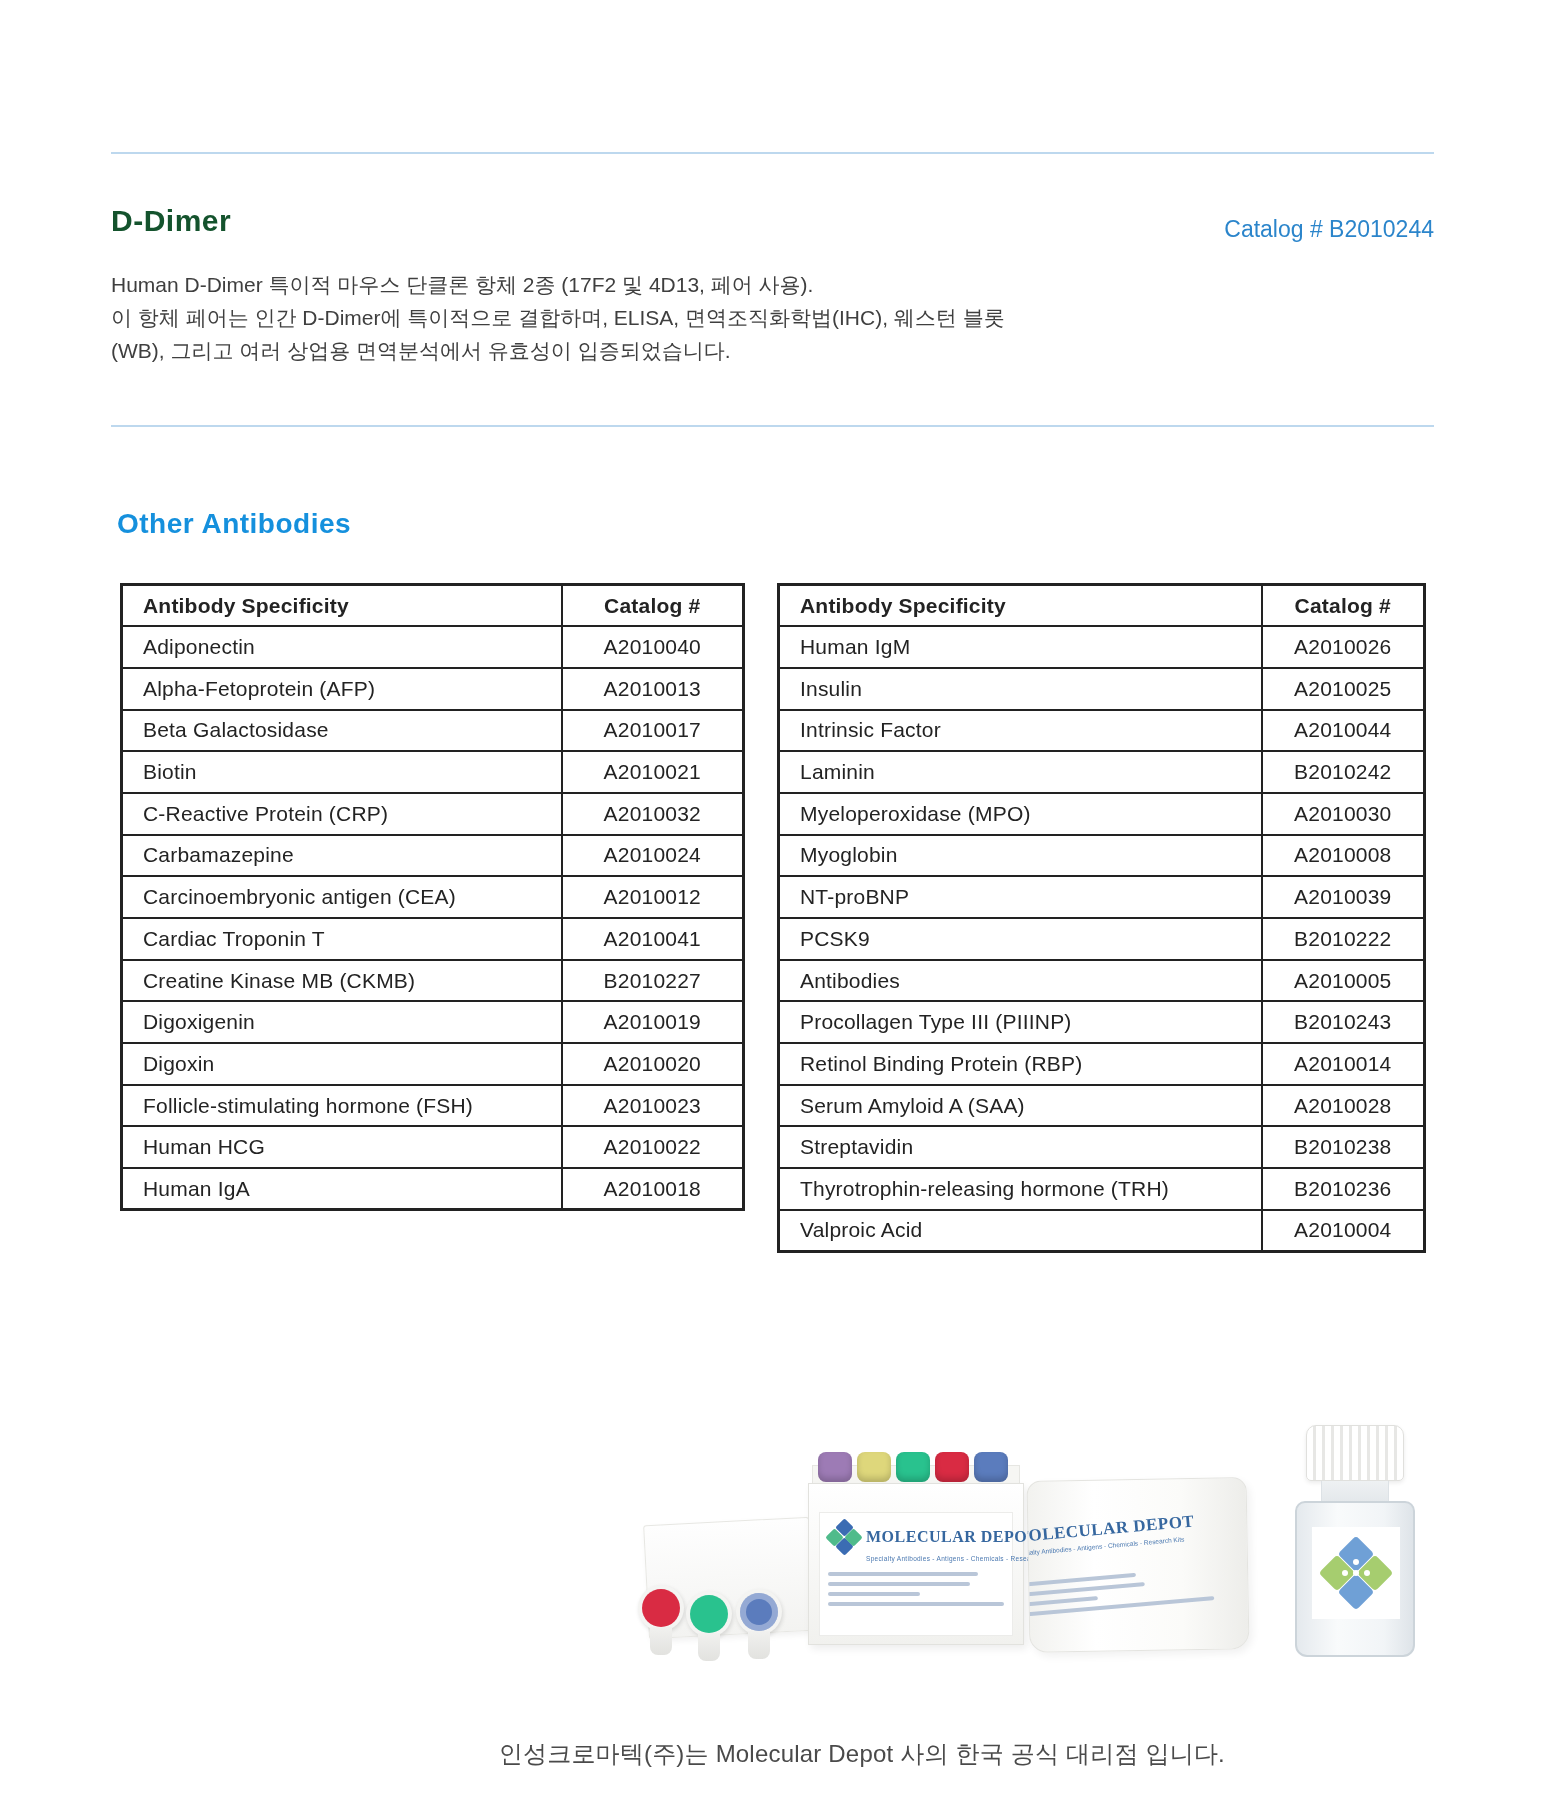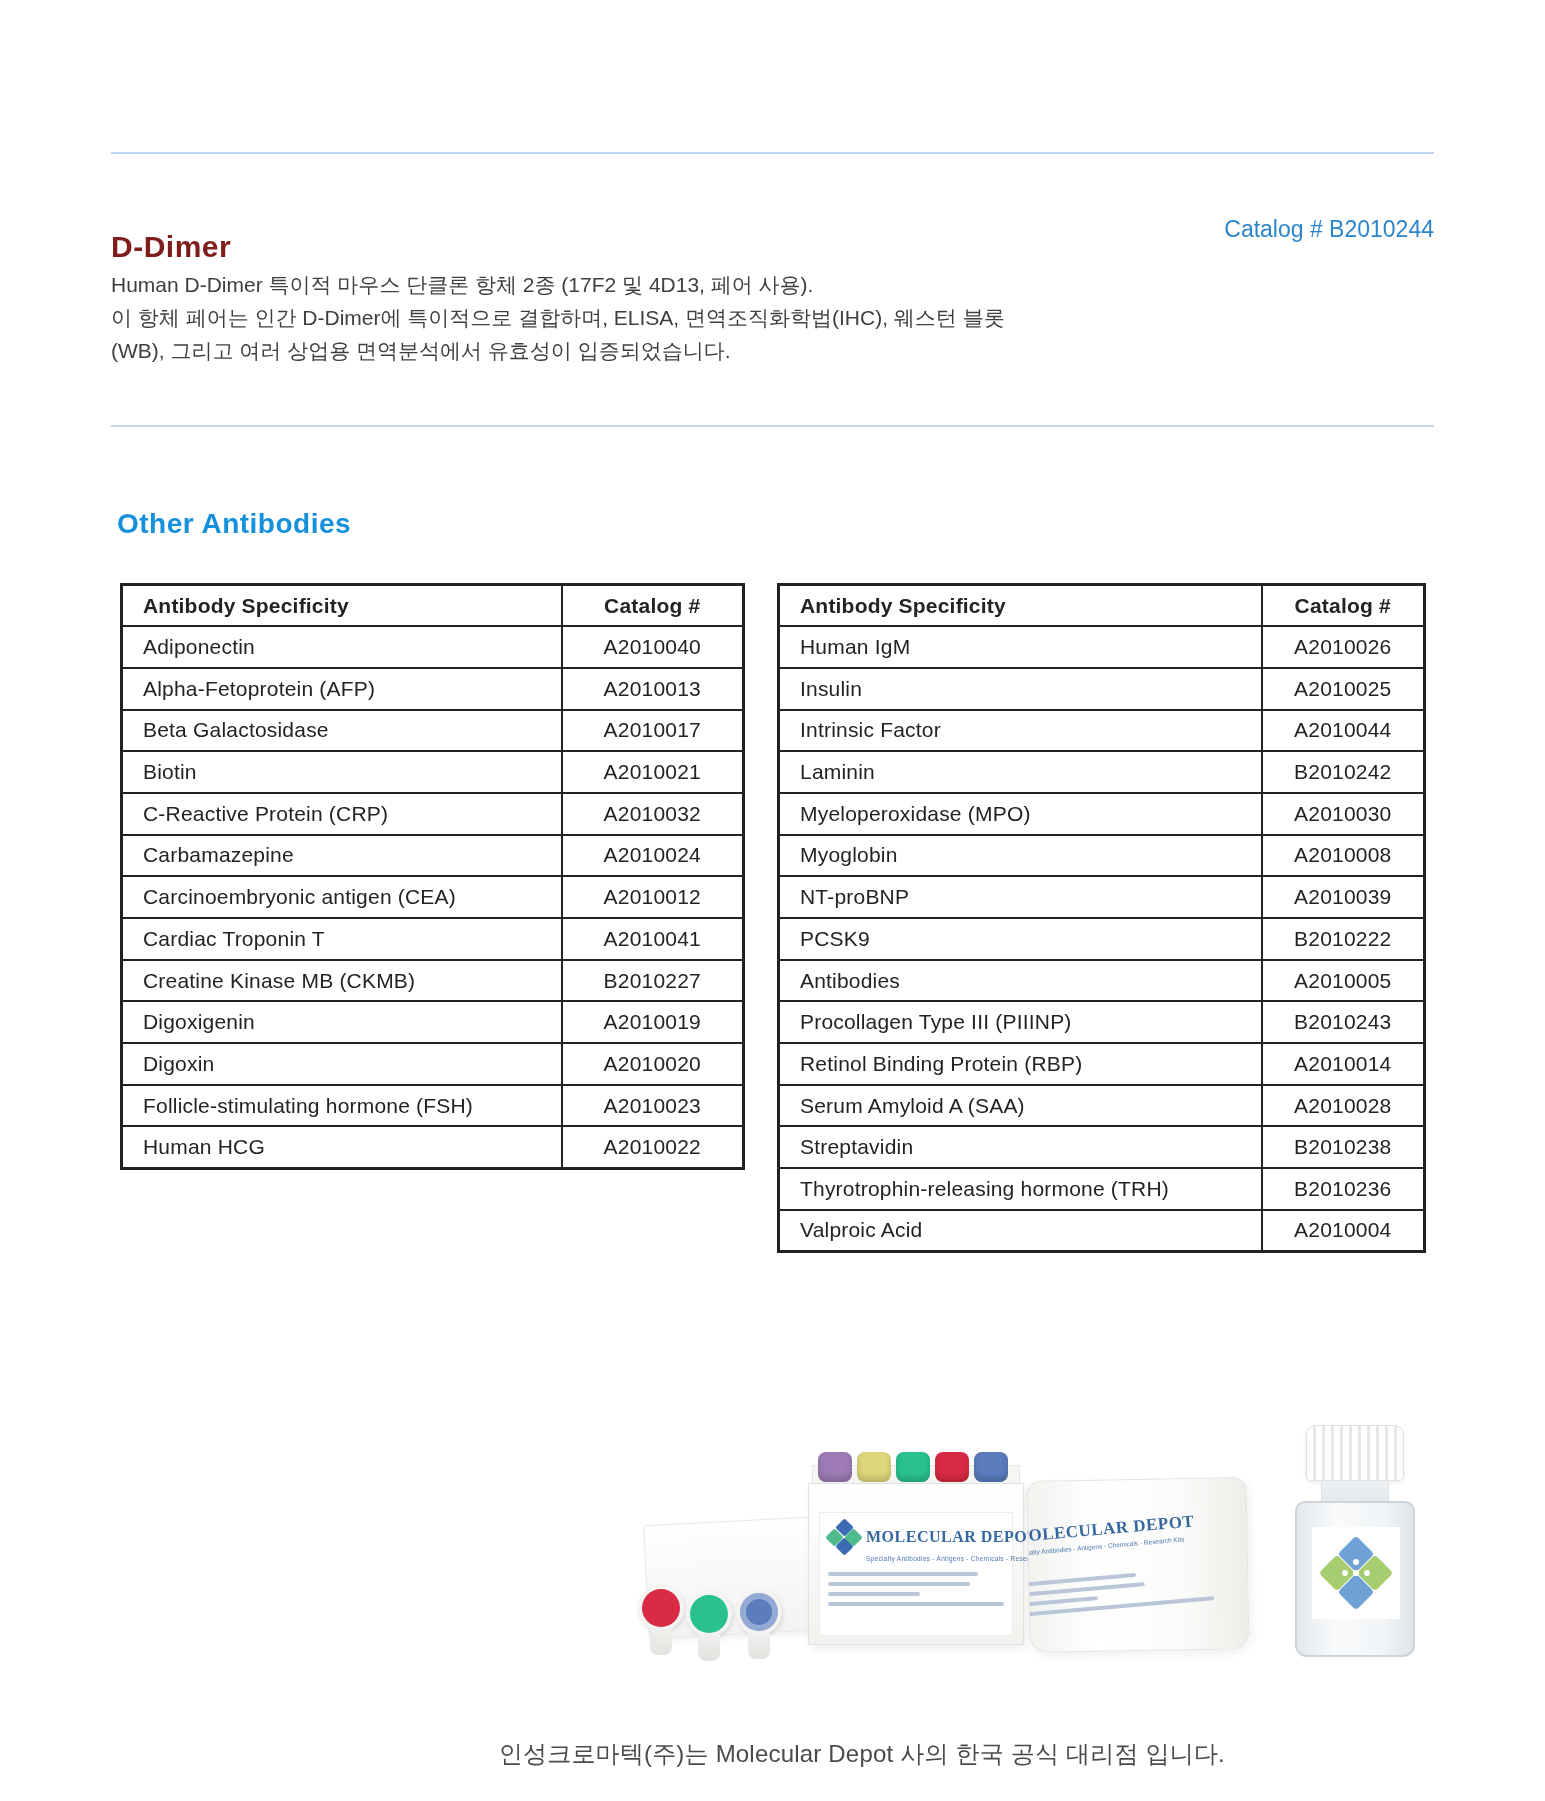--- a/index.html
+++ b/index.html
@@ -3,22 +3,22 @@
 <meta charset="utf-8">
 <style>
   * { margin:0; padding:0; box-sizing:border-box; }
   body { background:#ffffff; font-family:"Liberation Sans", sans-serif; }
   .page { position:relative; width:1545px; height:1801px; background:#ffffff; overflow:hidden; }
 
   .rule { position:absolute; left:111px; width:1323px; height:2px; background:#bdd8ee; }
   .rule-top { top:152px; }
   .rule-mid { top:425px; }
 
-  .page-title { position:absolute; left:111px; top:230px; font-size:30px; font-weight:bold;
-                color:#7f1d1d; letter-spacing:0.5px; }
+  .page-title { position:absolute; left:111px; top:204px; font-size:30px; font-weight:bold;
+                color:#14532d; letter-spacing:0.5px; }
   .catalog-number { position:absolute; right:111px; top:216px; font-size:23px; color:#2b85cb; }
 
   .description { position:absolute; left:111px; top:268px; width:960px; font-size:21px;
                  line-height:33px; color:#3f3f3f; }
 
   .section-title { position:absolute; left:117px; top:508px; font-size:28px; font-weight:bold;
                    color:#1590dd; letter-spacing:0.5px; }
 
   table.antibody-table { position:absolute; top:583px; border-collapse:collapse;
                          border:3px solid #222; table-layout:fixed; background:#fff; }
@@ -184,20 +184,24 @@
           <td class="col-cat">A2010020</td>
         </tr>
         <tr>
           <td class="col-name">Follicle-stimulating hormone (FSH)</td>
           <td class="col-cat">A2010023</td>
         </tr>
         <tr>
           <td class="col-name">Human HCG</td>
           <td class="col-cat">A2010022</td>
         </tr>
+        <tr>
+          <td class="col-name">Human IgA</td>
+          <td class="col-cat">A2010018</td>
+        </tr>
       </tbody>
   </table>
 
   <table class="antibody-table table-right">
     <colgroup>
         <col style="width:483px">
         <col style="width:163px">
       </colgroup>
     <thead>
       <tr>

